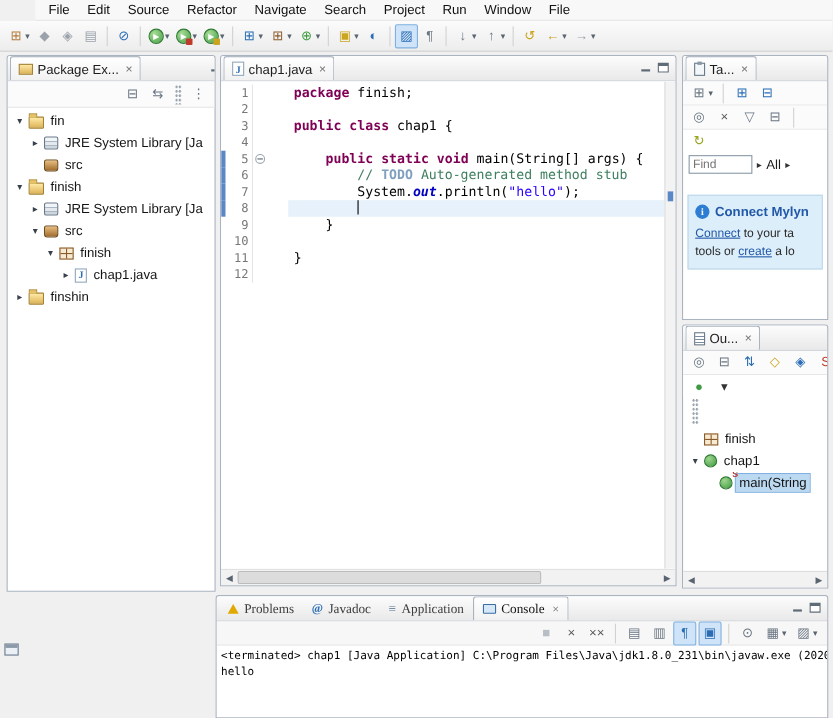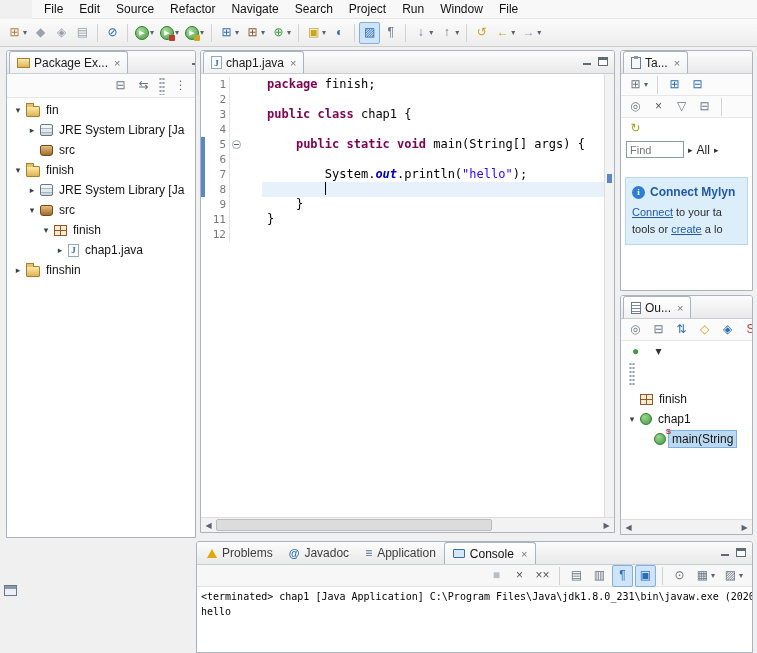--- a/index.html
+++ b/index.html
@@ -95,21 +95,21 @@
   .find-arrow{font-size:9px;color:#333;}
   .scope{color:#1c1c1c;}
   #mylyn-box{margin:16px 4px 4px 4px;background:var(--mylyn,#ddeefb);border:1px solid #bcd6ea;padding:6px 6px;flex:none;font-size:11px;line-height:17px;color:#2b2b2b;}
   #mylyn-title-row{display:flex;align-items:center;gap:5px;margin-bottom:3px;}
   #mylyn-title{font-weight:bold;color:var(--link,#2159a8);font-size:12px;}
   .info-i{width:13px;height:13px;border-radius:50%;background:#2d7dd2;color:#fff;font-size:9px;font-weight:bold;display:inline-flex;align-items:center;justify-content:center;font-family:"Liberation Serif",serif;flex:none;}
   .mylink{color:var(--link,#2159a8);text-decoration:underline;}
 
   
   #co-hdr{height:23px;background:linear-gradient(#fcfcfc,#e9e9e9);display:flex;align-items:flex-end;padding:1px 2px 0 2px;border-bottom:1px solid #c9ced5;flex:none;}
-  .co-tab{display:flex;align-items:center;gap:5px;padding:0 8px;height:22px;color:#3d3d3d;white-space:nowrap;}
+  .co-tab{display:flex;align-items:center;gap:5px;padding:0 8px;height:22px;color:#3d3d3d;white-space:nowrap;font-family:Liberation Serif, serif;}
   .co-tab.sel{background:linear-gradient(#ffffff,#f1f1f1);border:1px solid #aab4c0;border-bottom:none;border-radius:3px 3px 0 0;color:#111;}
   #co-toolbar{height:22px;display:flex;justify-content:flex-end;align-items:center;gap:2px;padding:0 6px;background:#f7f7f7;border-bottom:1px solid #e3e3e3;flex:none;}
   #co-text{flex:1;background:#fff;font-family:"DejaVu Sans Mono",monospace;font-size:10px;line-height:15px;padding:2px 4px;white-space:pre;overflow:hidden;color:#000;}
 
   
   #trim-icon{position:absolute;left:4px;top:538px;width:13px;height:11px;border:1px solid #68788a;background:#eaf0f6;}
   #trim-icon::before{content:"";position:absolute;left:0;right:0;top:0;height:3px;background:#8a98a8;}
 
   
   #pe-panel{left:6px;top:3px;width:190px;height:488px;}
@@ -335,38 +335,45 @@
             <span class="ed-num">5</span>
             <span class="ed-fold">
               <span class="fold-m"></span>
             </span>
             <span class="ed-code"><span class="tk-pl">    </span><span class="tk-kw">public</span><span class="tk-pl"> </span><span class="tk-kw">static</span><span class="tk-pl"> </span><span class="tk-kw">void</span><span class="tk-pl"> main(String[] args) {</span></span>
           </div>
           <div class="ed-row">
             <span class="ed-diff on"></span>
             <span class="ed-num">6</span>
             <span class="ed-fold"></span>
+            <span class="ed-code"><span class="tk-pl">        </span><span class="tk-cm">// </span><span class="tk-todo">TODO</span><span class="tk-cm"> Auto-generated method stub</span></span>
           </div>
           <div class="ed-row">
             <span class="ed-diff on"></span>
             <span class="ed-num">7</span>
             <span class="ed-fold"></span>
             <span class="ed-code"><span class="tk-pl">        System.</span><span class="tk-fld">out</span><span class="tk-pl">.println(</span><span class="tk-str">"hello"</span><span class="tk-pl">);</span></span>
           </div>
           <div class="ed-row">
             <span class="ed-diff on"></span>
             <span class="ed-num">8</span>
             <span class="ed-fold"></span>
             <span class="ed-code cur"><span class="tk-pl">        </span><span class="caret"></span></span>
           </div>
           <div class="ed-row">
             <span class="ed-diff"></span>
             <span class="ed-num">9</span>
             <span class="ed-fold"></span>
             <span class="ed-code"><span class="tk-pl">    }</span></span>
+          </div>
+          <div class="ed-row">
+            <span class="ed-diff"></span>
+            <span class="ed-num">10</span>
+            <span class="ed-fold"></span>
+            <span class="ed-code"></span>
           </div>
           <div class="ed-row">
             <span class="ed-diff"></span>
             <span class="ed-num">11</span>
             <span class="ed-fold"></span>
             <span class="ed-code"><span class="tk-pl">}</span></span>
           </div>
           <div class="ed-row">
             <span class="ed-diff"></span>
             <span class="ed-num">12</span>

